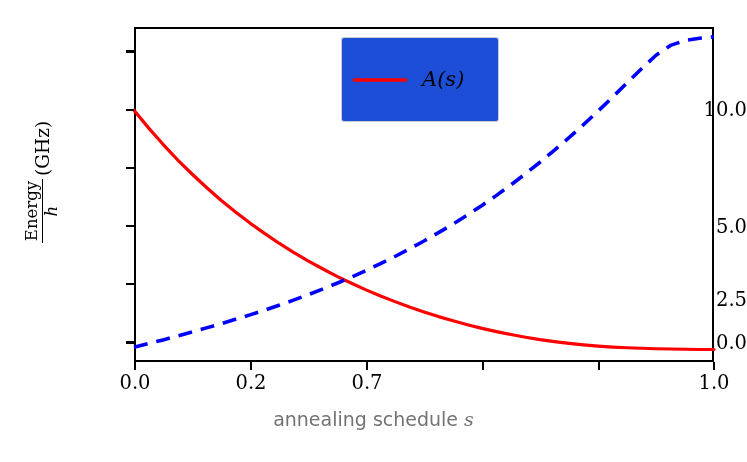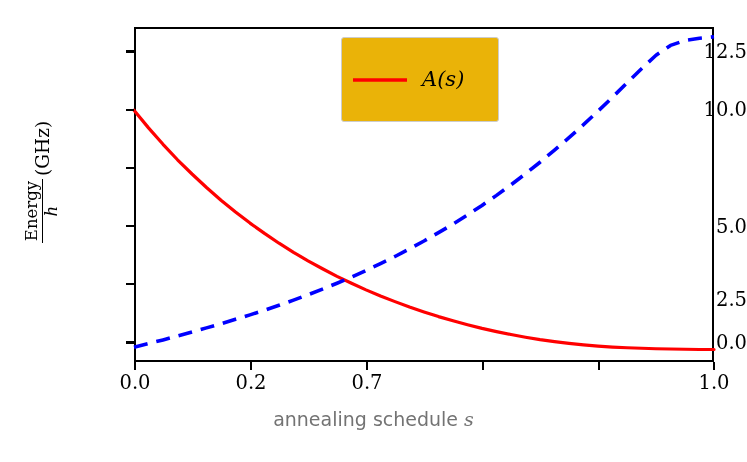--- a/index.html
+++ b/index.html
@@ -135,21 +135,21 @@
     padding-top: 1px;
   }
   .unit { font-size: 18.5px; }
   
   #legend {
     position: absolute;
     left: 341px;
     top: 37px;
     width: 158px;
     height: 85px;
-    background: #eab308;
+    background: #1d4ed8;
     border: 1.2px solid #cccccc;
     border-radius: 3px;
     box-sizing: border-box;
     padding: 6px 10px 6px 10px;
     display: flex;
     flex-direction: column;
     justify-content: space-around;
   }
   .legend-row {
     display: flex;
@@ -191,21 +191,20 @@
   <div class="ytick-mark" style="top:283.2px"></div>
   <div class="ytick-mark" style="top:225.0px"></div>
   <div class="ytick-mark" style="top:166.8px"></div>
   <div class="ytick-mark" style="top:108.6px"></div>
   <div class="ytick-mark" style="top:50.4px"></div>
 
   <div class="ytick-label" style="top:333px">0.0</div>
   <div class="ytick-label" style="top:290px">2.5</div>
   <div class="ytick-label" style="top:216.6px">5.0</div>
   <div class="ytick-label" style="top:100.2px">10.0</div>
-  <div class="ytick-label" style="top:42px">12.5</div>
 
   <div class="xtick-mark" style="left:134px"></div>
   <div class="xtick-mark" style="left:250px"></div>
   <div class="xtick-mark" style="left:366px"></div>
   <div class="xtick-mark" style="left:482px"></div>
   <div class="xtick-mark" style="left:598px"></div>
   <div class="xtick-mark" style="left:713px"></div>
 
   <div class="xtick-label" style="left:95px">0.0</div>
   <div class="xtick-label" style="left:211px">0.2</div>

